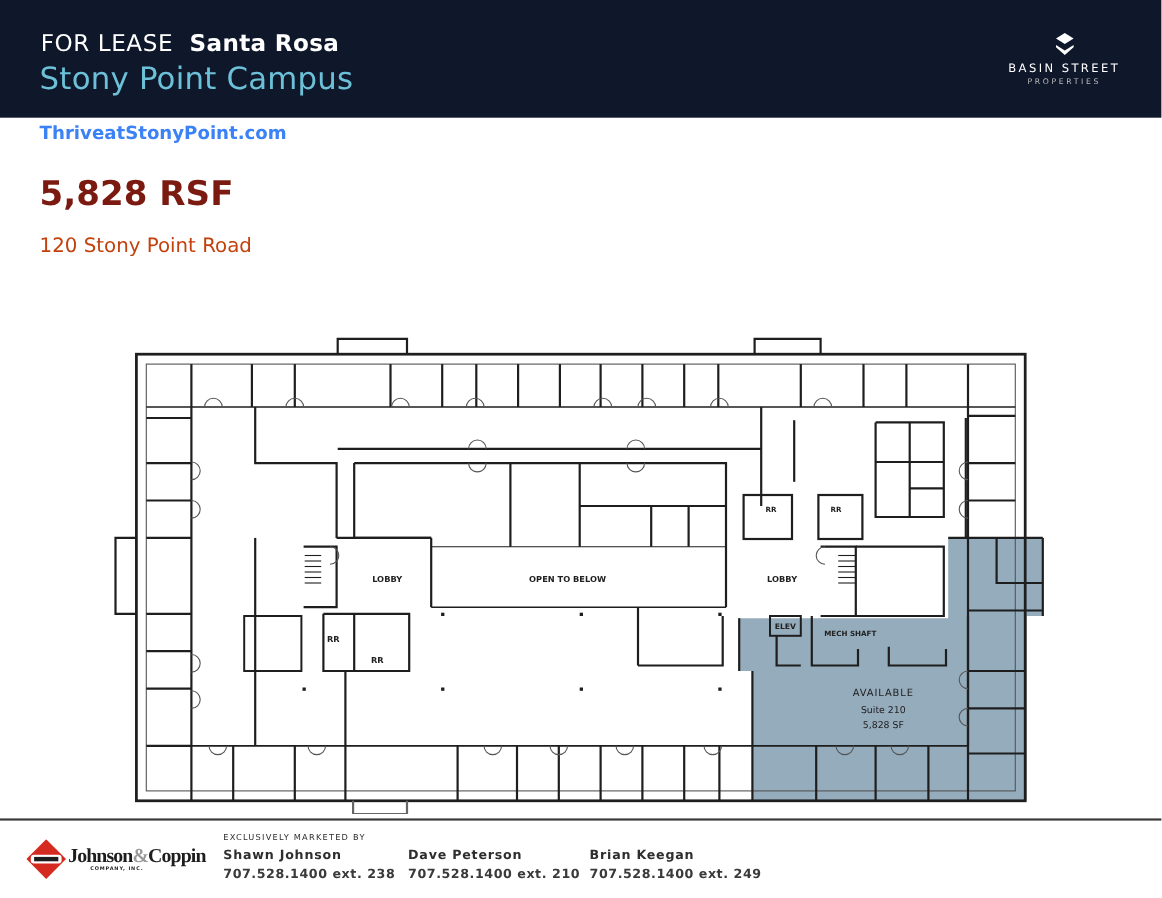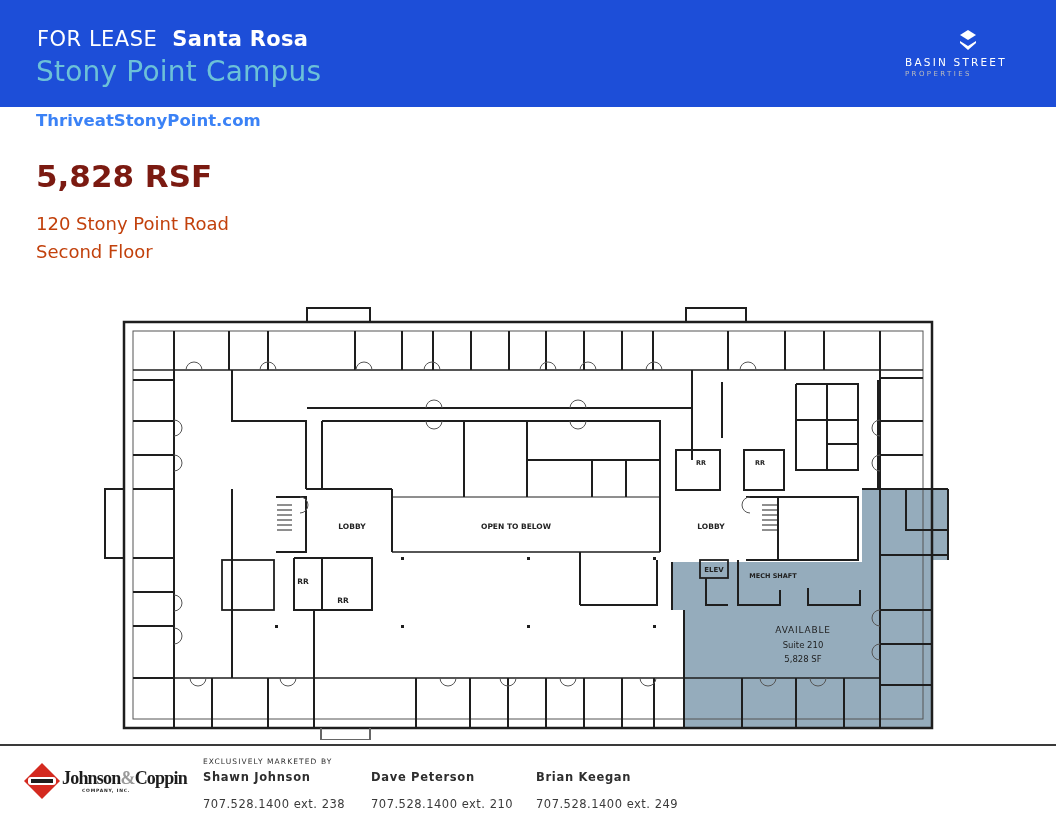--- a/index.html
+++ b/index.html
@@ -1,25 +1,25 @@
 <!DOCTYPE html>
 <html><head>
   <meta charset="utf-8">
   <style>
     * { margin: 0; padding: 0; box-sizing: border-box; }
     html, body { width: 1056px; height: 816px; background: #ffffff; overflow: hidden; }
     body { position: relative; font-family: "DejaVu Sans", "Liberation Sans", sans-serif; color: #2e2e2e; }
 
-    .header { position: absolute; left: 0; top: 0; width: 1056px; height: 107px; background: #1d4ed8; }
+    .header { position: absolute; left: 0; top: 0; width: 1056px; height: 107px; background: #0f172a; }
     .header .line1 { position: absolute; left: 37px; top: 27px; font-size: 21px; color: #ffffff; letter-spacing: 0.3px; white-space: nowrap; }
     .header .line1 .for-lease { font-weight: 300; font-family: "DejaVu Sans", sans-serif; font-weight: normal; letter-spacing: 0.5px; }
     .header .line1 .city { font-weight: bold; margin-left: 8px; }
     .header .line2 { position: absolute; left: 36px; top: 55px; font-size: 28px; color: #6cc1d8; white-space: nowrap; letter-spacing: 0.2px; }
 
-    .brand { position: absolute; left: 905px; top: 30px; width: 125px; }
+    .brand { position: absolute; left: 905px; top: 30px; width: 125px; text-align: center; }
     .brand svg { display: block; margin: 0 auto; }
     .brand .name { font-size: 10.5px; letter-spacing: 2.2px; color: #ffffff; margin-top: 6px; white-space: nowrap; }
     .brand .sub { font-size: 7px; letter-spacing: 2.4px; color: #bdbdbd; margin-top: 2px; white-space: nowrap; }
 
     .website { position: absolute; left: 36px; top: 111px; font-size: 16.5px; font-weight: bold; color: #3b82f6; white-space: nowrap; }
     .rsf { position: absolute; left: 36px; top: 158px; font-size: 31px; font-weight: bold; color: #7b1a11; white-space: nowrap; }
     .addr { position: absolute; left: 36px; top: 210px; font-size: 18px; line-height: 28px; color: #c2410c; white-space: nowrap; }
 
     .bullets { position: absolute; left: 445px; top: 193px; font-size: 16.5px; line-height: 22px; color: #333333; white-space: nowrap; }
     .bullets .dot { display: inline-block; width: 18px; }
@@ -30,21 +30,21 @@
     .footer-rule { position: absolute; left: 0; top: 744px; width: 1056px; height: 2px; background: #3a3a3a; }
 
     .logo { position: absolute; left: 24px; top: 763px; width: 150px; height: 36px; }
     .logo .kc-text { position: absolute; left: 38px; top: 5px; font-family: "Liberation Serif", "DejaVu Serif", serif; font-size: 18px; font-weight: bold; color: #1d1d1d; letter-spacing: -0.8px; white-space: nowrap; }
     .logo .kc-text .amp { color: #9a9a9a; }
     .logo .kc-sub { position: absolute; left: 58px; top: 25px; font-size: 4.5px; font-weight: bold; color: #1d1d1d; letter-spacing: 0.8px; white-space: nowrap; }
 
     .contacts-label { position: absolute; left: 203px; top: 757px; font-size: 7.5px; letter-spacing: 1.1px; color: #2e2e2e; white-space: nowrap; }
     .contact { position: absolute; top: 770px; white-space: nowrap; }
     .contact .cname { font-size: 11.5px; font-weight: bold; color: #2e2e2e; letter-spacing: 0.7px; }
-    .contact .phone { font-size: 11.5px; color: #3a3a3a; margin-top: 13px; letter-spacing: 0.5px; }
+    .contact .phone { font-size: 11.5px; color: #3a3a3a; margin-top: 3px; letter-spacing: 0.5px; font-weight: bold; }
   </style>
 </head>
 <body>
 
 <div class="header">
   <div class="line1">
     <span class="for-lease">FOR LEASE</span>
     <span class="city">Santa Rosa</span>
   </div>
   <div class="line2">Stony Point Campus</div>
@@ -56,21 +56,20 @@
     </svg>
     <div class="name">BASIN STREET</div>
     <div class="sub">PROPERTIES</div>
   </div>
 </div>
 
 <div class="website">ThriveatStonyPoint.com</div>
 <div class="rsf">5,828 RSF</div>
 <div class="addr">
   <div>120 Stony Point Road</div>
-  <div>Second Floor</div>
 </div>
 
 <div class="bullets">
 </div>
 
 <svg class="plan" viewBox="100 300 860 440" width="860" height="440">
   <g>
     <polygon points="862,489 948,489 948,560 932,560 932,728 684,728 684,610 672,610 672,562 862,562" fill="#8fa8b8" opacity="0.95"></polygon>
   </g>
 

